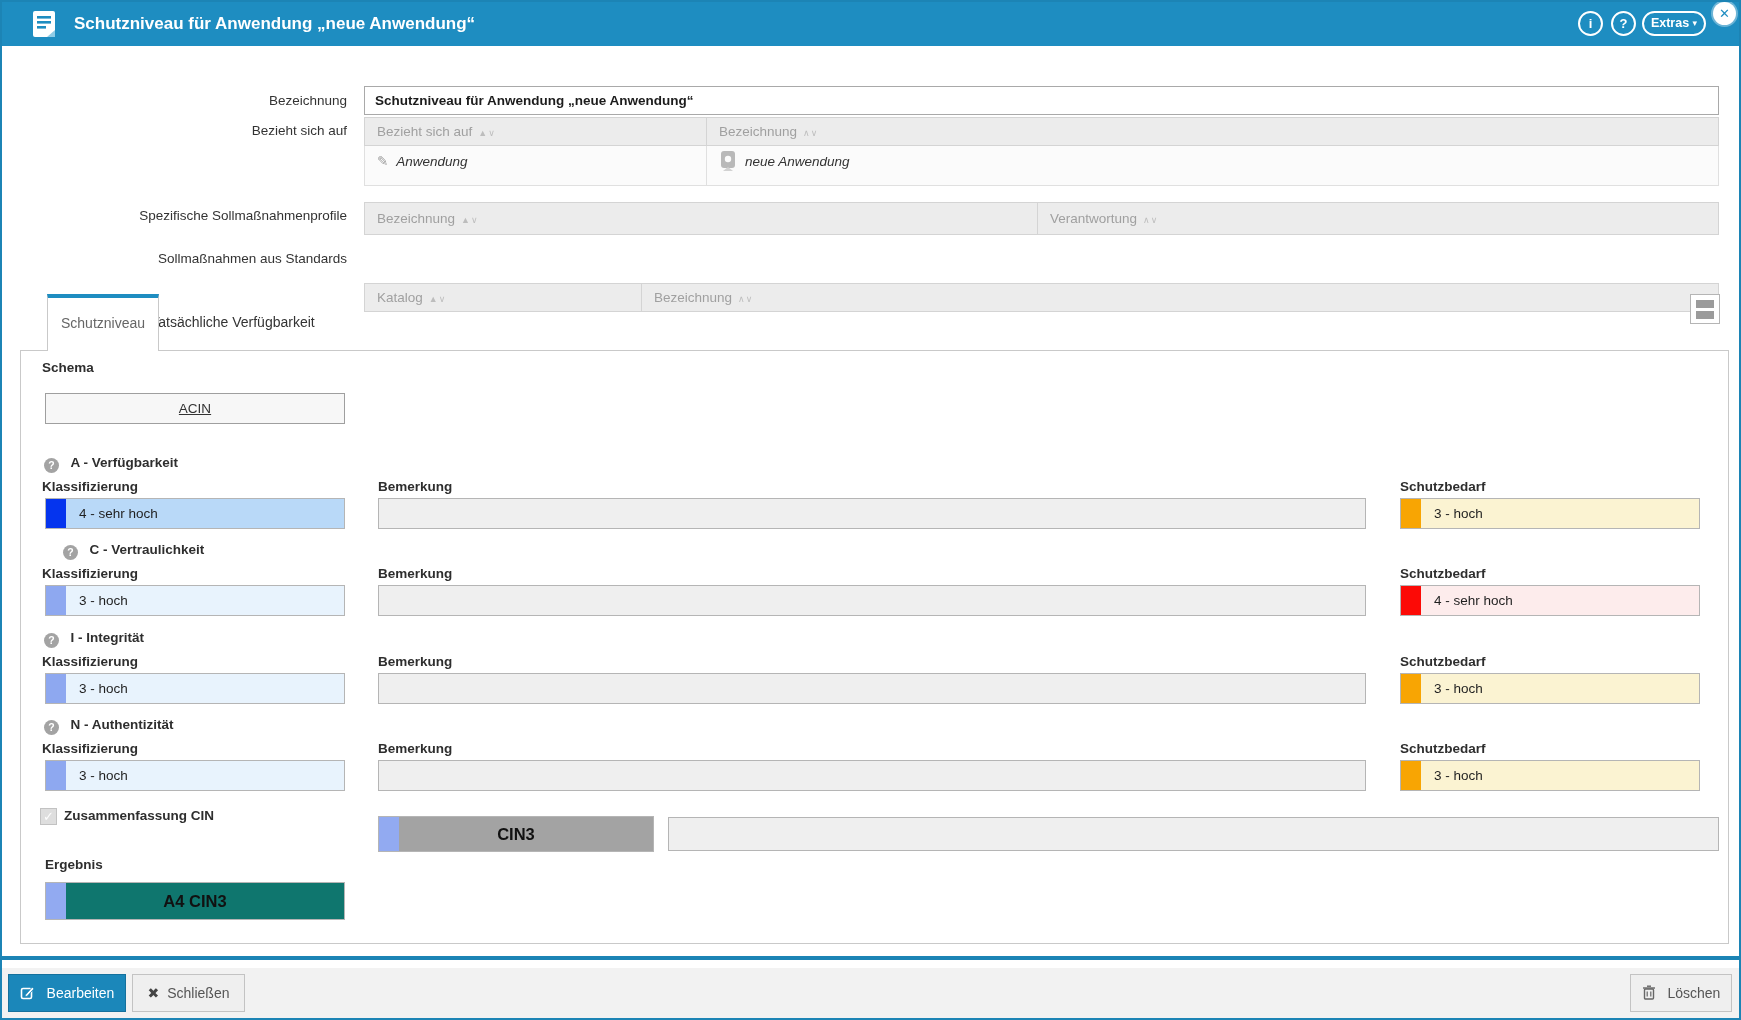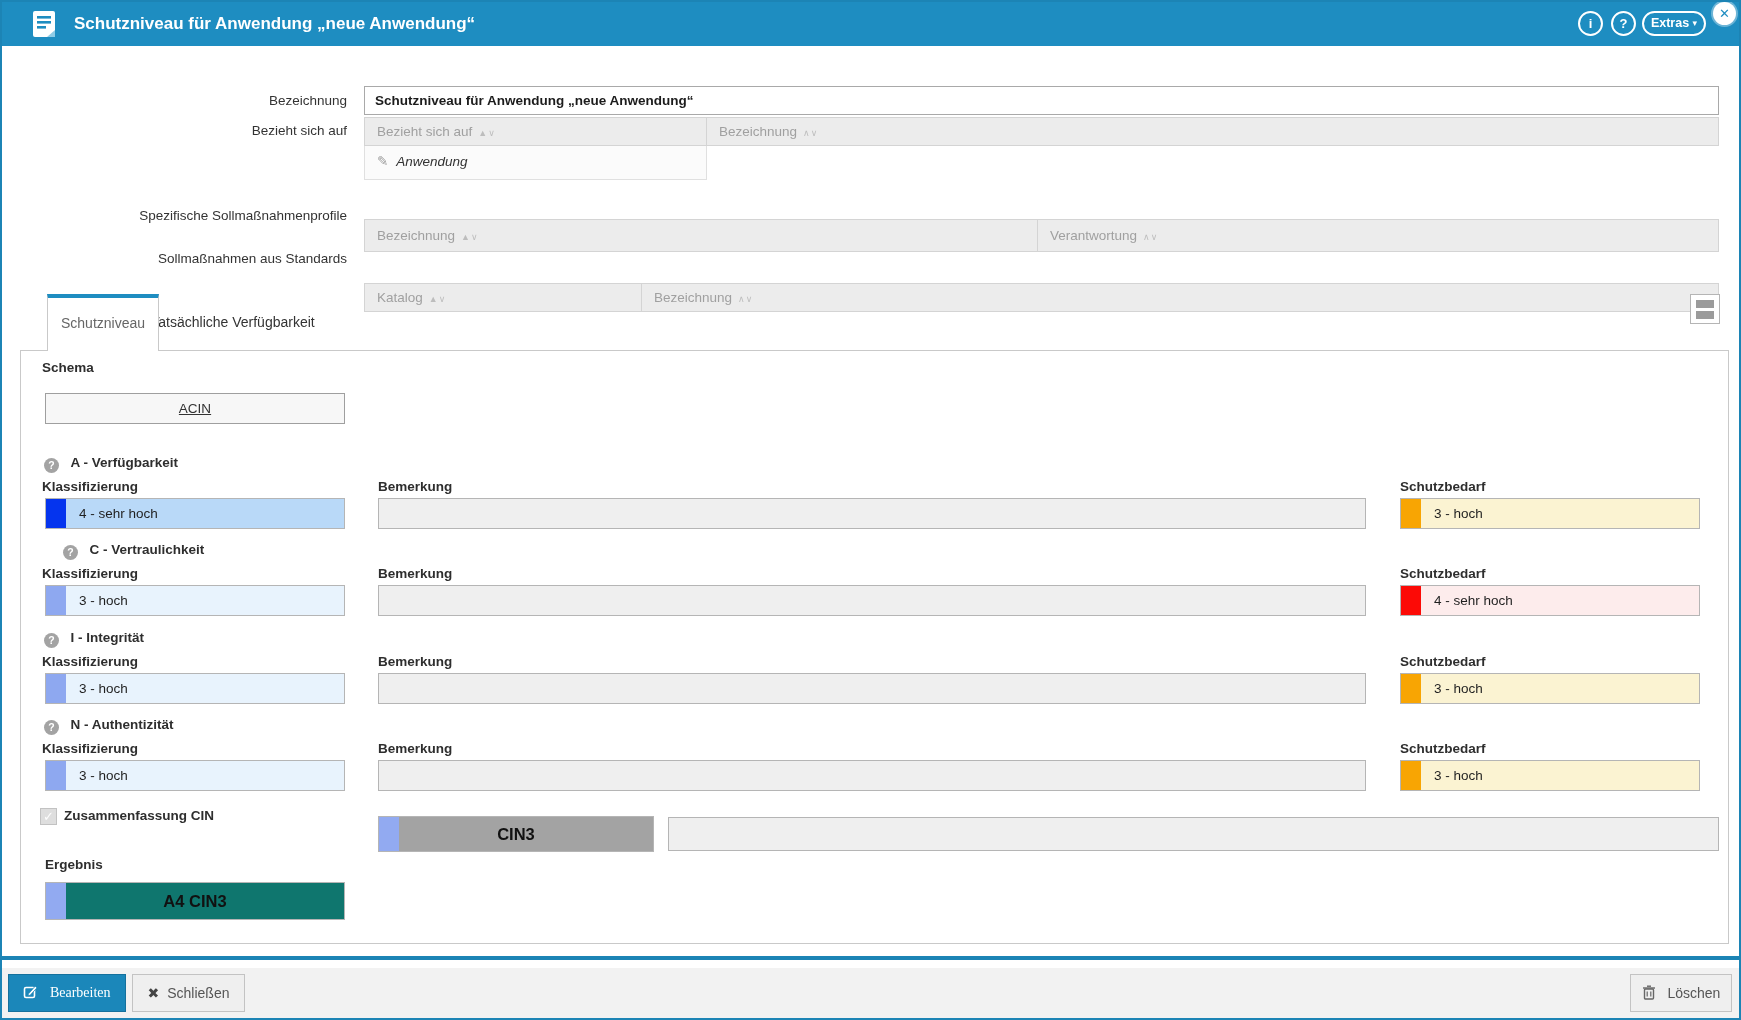--- a/index.html
+++ b/index.html
@@ -23,21 +23,21 @@
   .flabel{left:0;width:345px;text-align:right;color:#333;font-size:13.5px;}
   .field-input{left:362px;width:1355px;height:29px;border:1px solid #a9a9a9;background:#fff;color:#1c1c1c;
                font-weight:700;font-size:13.5px;padding:0 10px;font-family:inherit;}
   .htable{left:362px;width:1355px;}
   .hrow{display:flex;}
   .hcell{background:#ececec;border:1px solid #d4d4d4;color:#a0a0a0;font-size:13.5px;height:29px;
          line-height:27px;padding:0 12px;box-sizing:border-box;cursor:pointer;}
   .hcell + .hcell{border-left:none;}
   .sortg{font-size:9px;color:#bdbdbd;margin-left:6px;letter-spacing:1px;}
   .drow{display:flex;}
-  .dcell{background:#fbfbfb;border:1px solid #e0e0e0;border-top:none;color:#333;font-size:13.5px;height:34px;
+  .dcell{background:#fbfbfb;border:1px solid #e0e0e0;border-top:none;color:#333;font-size:13.5px;height:40px;
          line-height:32px;padding:0 12px;box-sizing:border-box;font-style:italic;cursor:pointer;}
   .dcell + .dcell{border-left:none;}
   .pencil{color:#9a9a9a;font-style:normal;margin-right:8px;}
   .appicon{display:inline-block;vertical-align:-6px;margin-right:8px;}
   .tab-active{left:18px;top:292px;width:112px;height:57px;background:#fff;border:1px solid #c9c9c9;border-bottom:none;
               border-top:4px solid #1e8dc1;color:#666;font-size:14px;text-align:center;line-height:50px;z-index:3;cursor:pointer;margin-left:27px;}
   .tab-inactive{left:130px;top:292px;width:202px;height:56px;color:#333;font-size:14px;text-align:center;line-height:56px;cursor:pointer;}
   .tab-panel{left:18px;top:348px;width:1709px;height:594px;border:1px solid #c9c9c9;background:#fff;}
   .listbtn{left:1688px;top:292px;width:30px;height:30px;border:1px solid #b5b5b5;background:#fff;cursor:pointer;}
   .listbtn .bar{position:absolute;left:5px;width:18px;height:8px;background:#9b9b9b;}
@@ -58,21 +58,21 @@
             font-size:13px;line-height:16px;text-align:center;cursor:default;}
   .sliver{left:55px;top:959px;width:88px;height:6px;overflow:hidden;
           background:repeating-linear-gradient(90deg,#4a4a4a 0 7px,transparent 7px 11px);opacity:.8;}
 
   
   .blue-rule{left:0px;top:954px;width:100%;height:4px;background:#1c84b5;}
   .footer{left:0;top:958px;width:1737px;height:58px;background:#f2f2f2;border-top:8px solid #fff;}
   .fbtn{top:972px;height:38px;font-size:14px;line-height:36px;text-align:center;cursor:pointer;border:1px solid #c3c3c3;
         background:#efefef;color:#555;}
   .fbtn .bicon{margin-right:8px;vertical-align:-2px;}
-  .btn-edit{left:6px;width:118px;background:#1b87ba;border-color:#15719d;color:#fff;font-weight:400;font-family:Liberation Serif, serif;}
+  .btn-edit{left:6px;width:118px;background:#1b87ba;border-color:#15719d;color:#fff;font-weight:400;}
   .btn-close{left:130px;width:113px;}
   .btn-delete{left:1628px;width:102px;}
   .xglyph{font-style:normal;font-weight:700;margin-right:8px;color:#444;}
 </style>
 </head>
 <body>
 
 <div class="window">
 
   <div class="abs titlebar">
@@ -102,25 +102,34 @@
         <span>Bezieht sich auf</span><span class="sortg">▲∨</span>
       </div>
       <div class="hcell" style="width:1012px;">
         <span>Bezeichnung</span><span class="sortg">∧∨</span>
       </div>
     </div>
     <div class="drow">
       <div class="dcell" style="width:343px;">
         <span class="pencil">✎</span><span>Anwendung</span>
       </div>
+      <div class="dcell" style="width:1012px;">
+        <span class="appicon">
+          <svg width="18" height="22" viewBox="0 0 18 22">
+            <rect x="2" y="1" width="14" height="17" rx="3" fill="#b9b9b9"></rect>
+            <circle cx="9" cy="9" r="3.2" fill="#fbfbfb"></circle>
+            <path d="M4 21 L9 17 L14 21 Z" fill="#d2d2d2"></path>
+          </svg>
+        </span><span>neue Anwendung</span>
+      </div>
     </div>
   </div>
 
   <div class="abs flabel" style="top:206px;">Spezifische Sollmaßnahmenprofile</div>
-  <div class="abs htable" style="top:200px;margin-top:17px;">
+  <div class="abs htable" style="top:200px;">
     <div class="hrow">
       <div class="hcell" style="width:674px;height:33px;line-height:31px;">
         <span>Bezeichnung</span><span class="sortg">▲∨</span>
       </div>
       <div class="hcell" style="width:681px;height:33px;line-height:31px;">
         <span>Verantwortung</span><span class="sortg">∧∨</span>
       </div>
     </div>
   </div>
 

